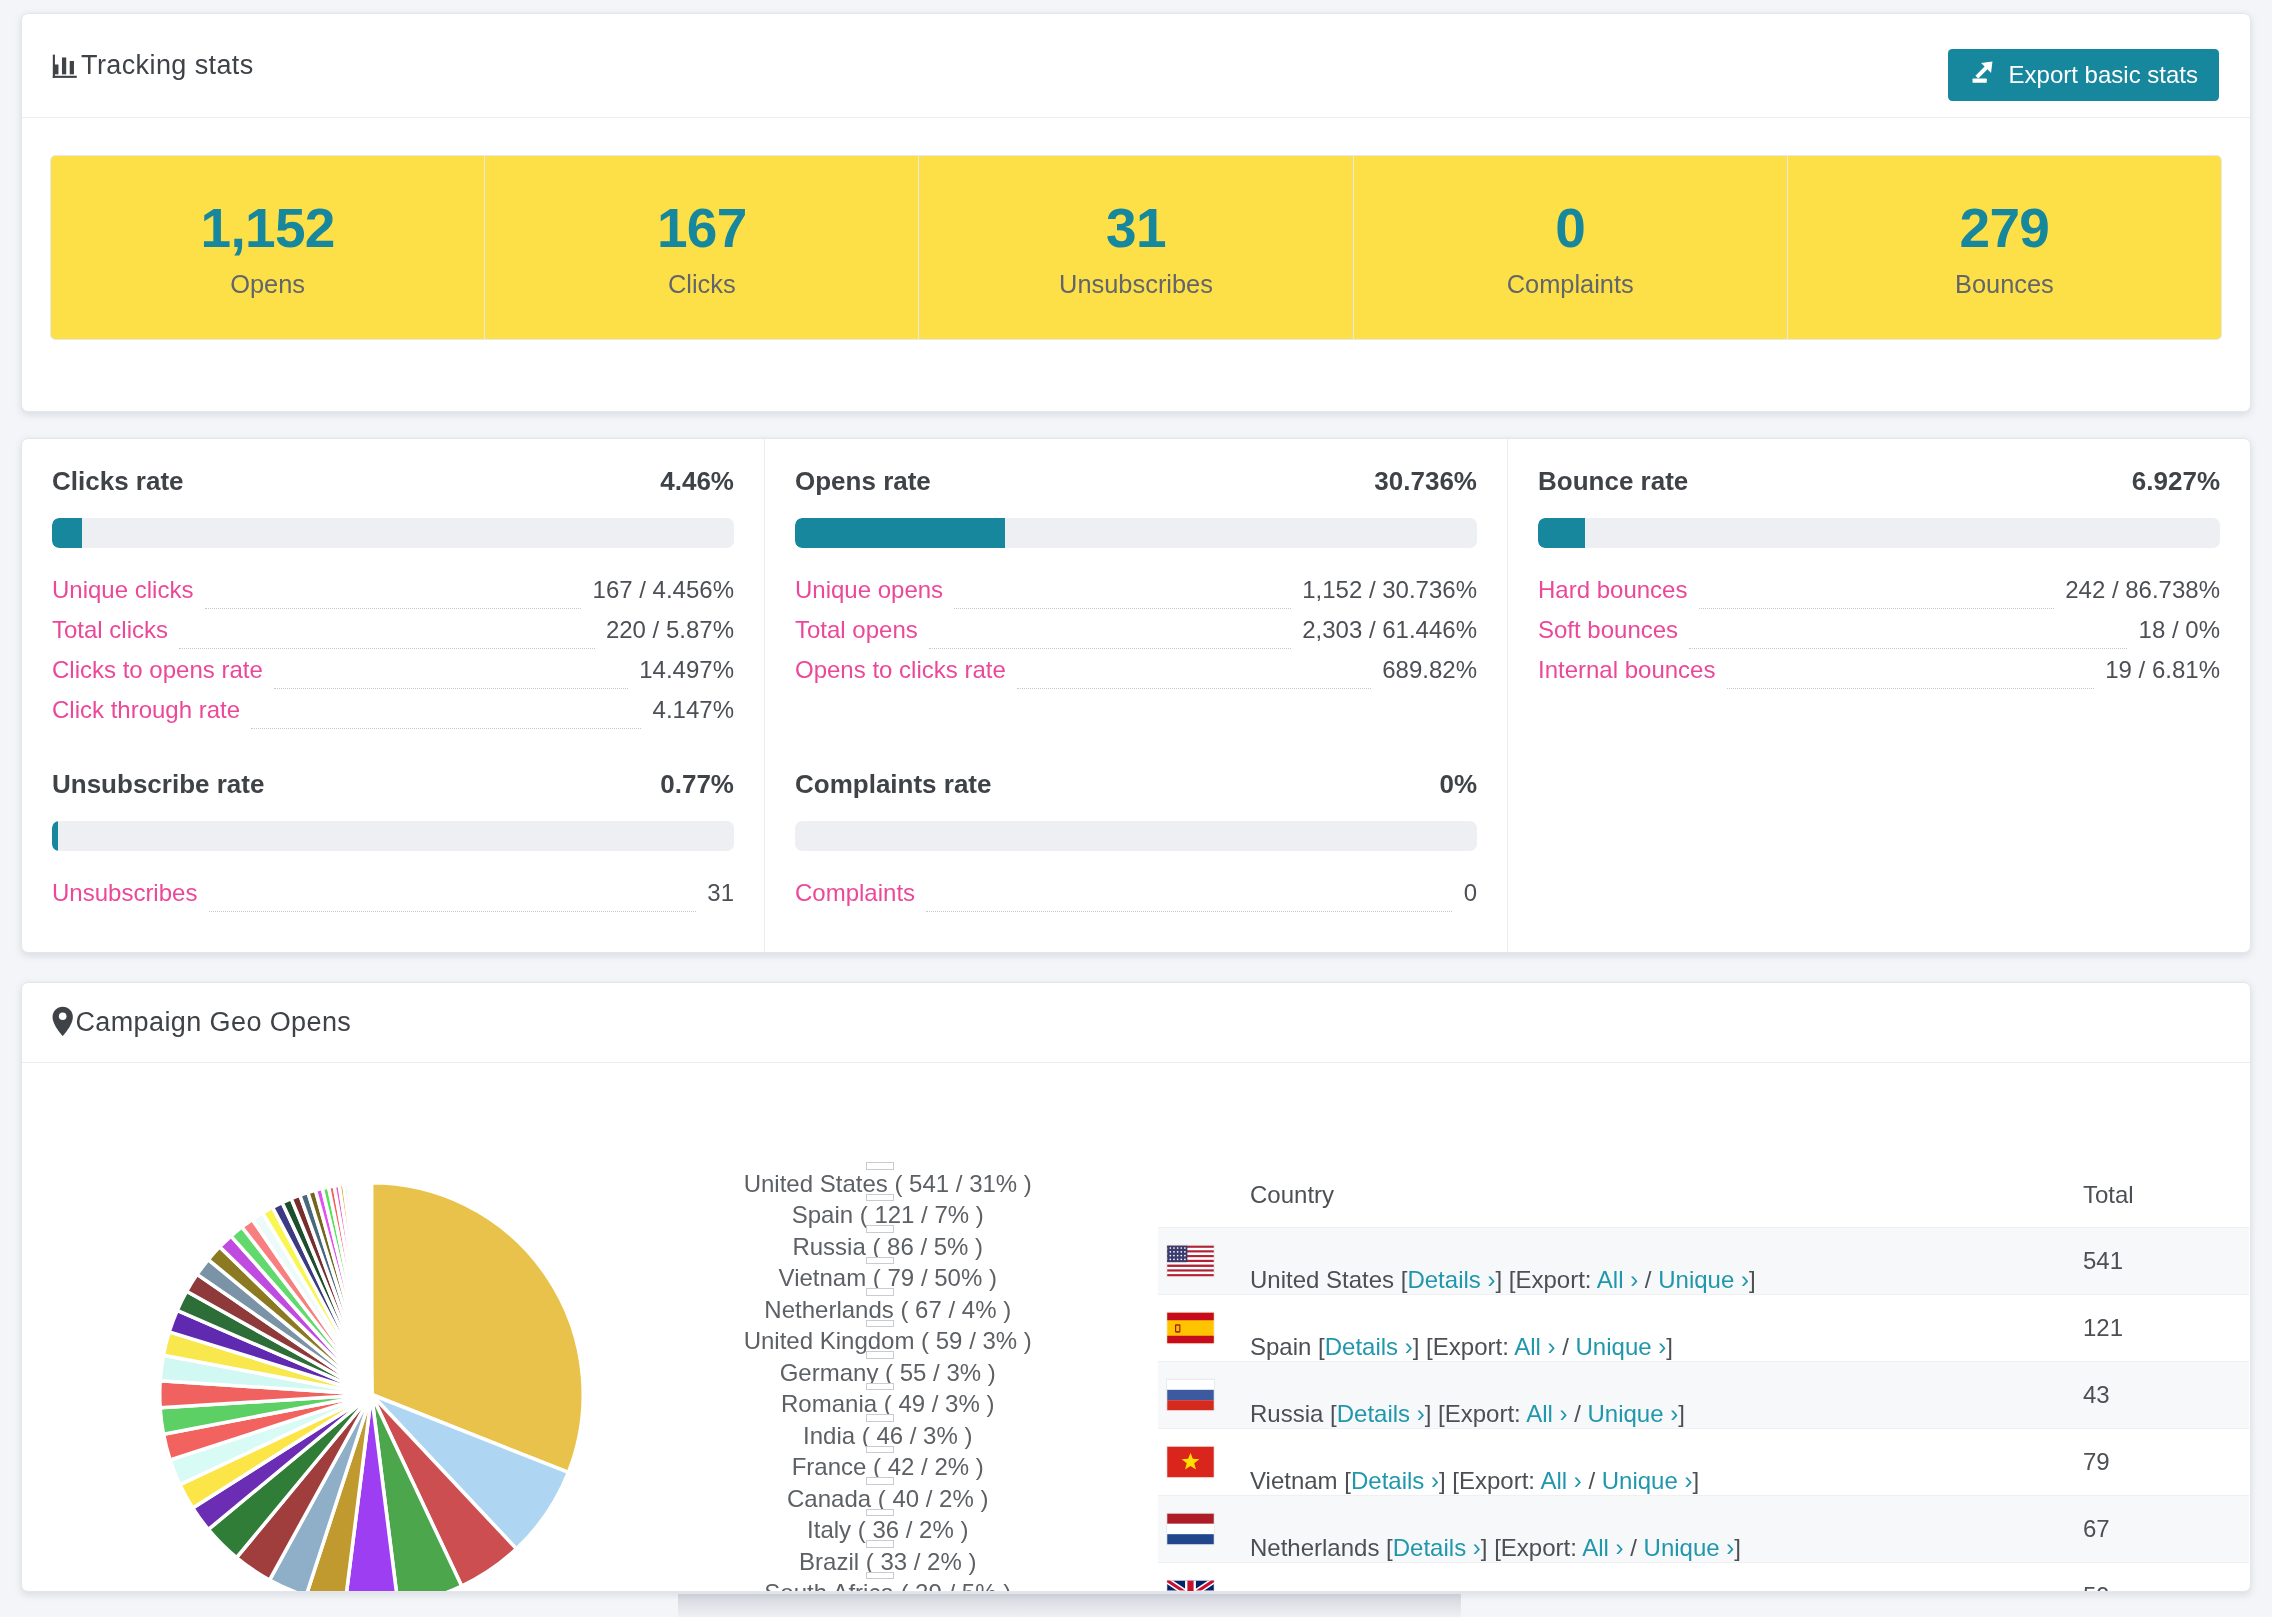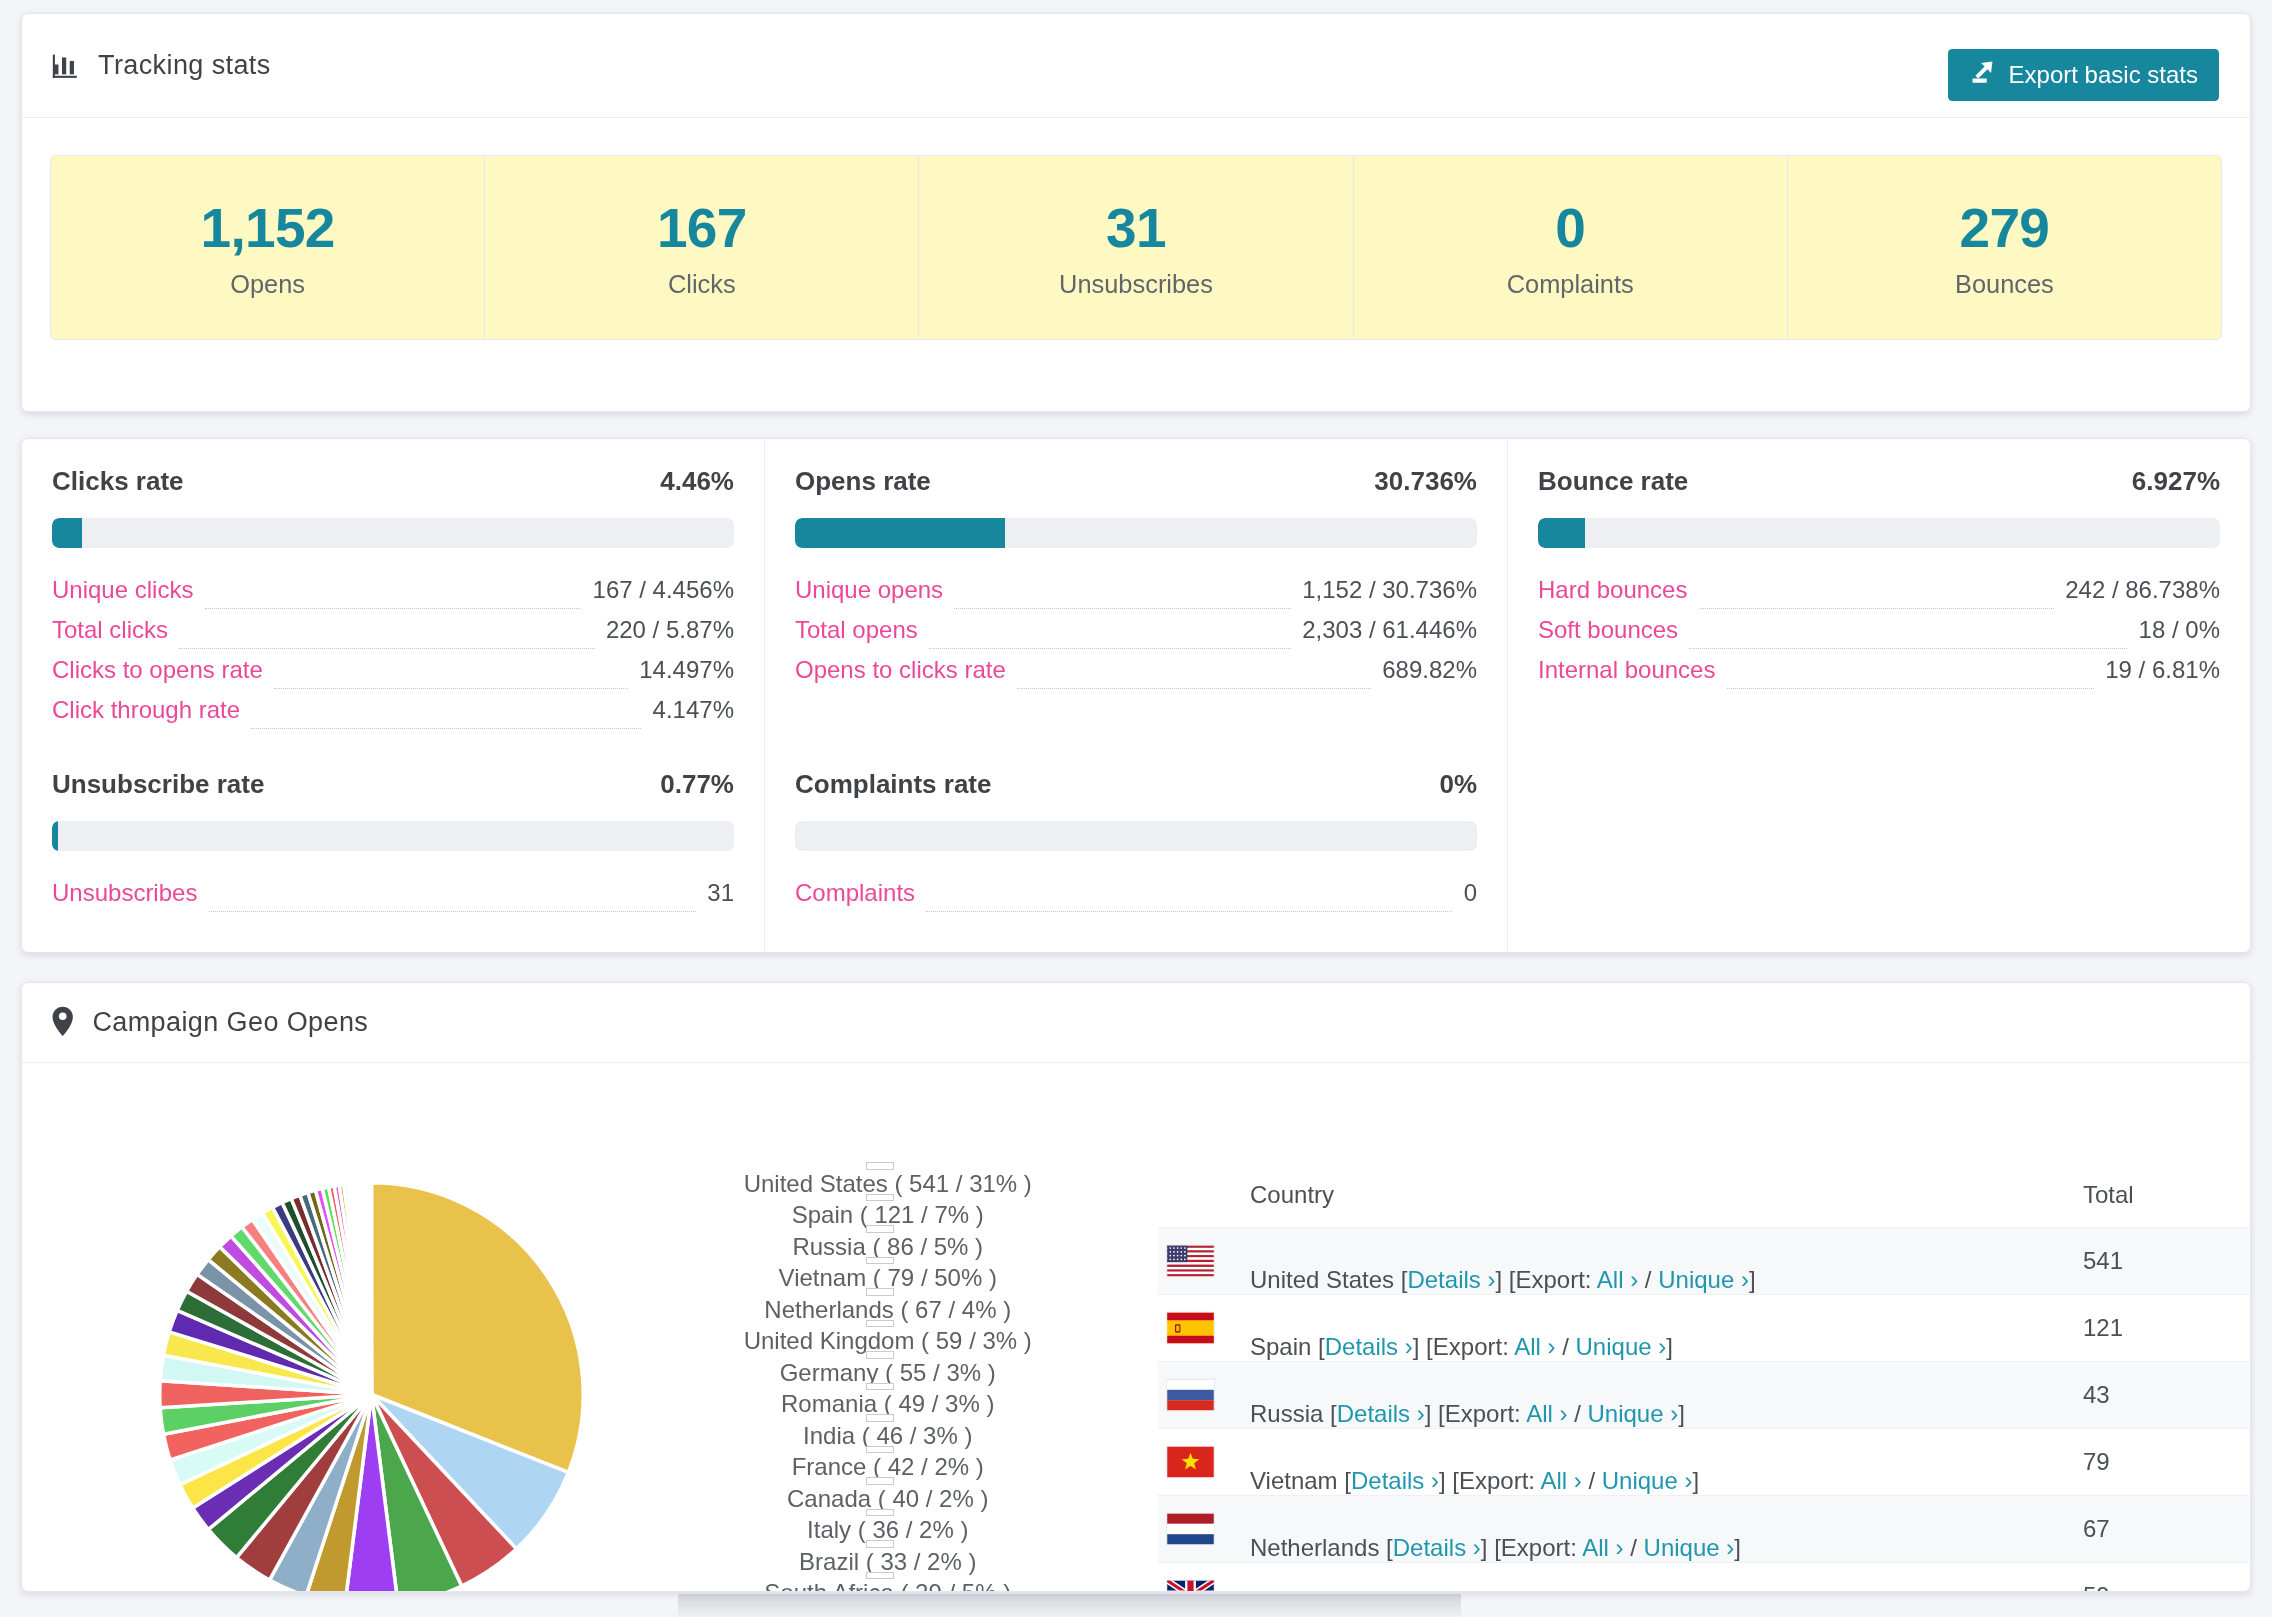--- a/index.html
+++ b/index.html
@@ -7,33 +7,33 @@
   body { font-family:"Liberation Sans", sans-serif; color:#4c5055; }
   .page { position:relative; width:2273px; height:1618px; background:#f4f5f8; overflow:hidden; }
 
   .card { position:absolute; left:21px; width:2230px; background:#ffffff;
           border:0.7px solid #e4e6ea; border-radius:7px;
           box-shadow:0 2.8px 7px rgba(100,110,135,.18); }
   #card-tracking { top:12.7px;  height:399px; }
   #card-rates    { top:438px; height:515px; }
   #card-geo      { top:982px; height:610px; overflow:hidden; }
 
-  .card-header { display:flex; align-items:center; gap:17px; padding:0 28px;
+  .card-header { display:flex; align-items:center; padding:0 28px;
                  border-bottom:0.7px solid #ededf0; position:relative; }
   #card-tracking .card-header { height:104px; }
   #card-geo .card-header { height:80px; }
   .card-title { font-size:27px; color:#3f4348; letter-spacing:0.4px; }
 
   .btn-export { position:absolute; right:31px; top:35px; height:52px; padding:0 21px;
                 background:#17879e; color:#fff; font-size:24px; border:none; border-radius:4.2px;
                 display:flex; align-items:center; gap:12.7px; cursor:pointer; }
 
   
   .stats-row { margin:37px 28px 0; height:185px; border:0.7px solid #e6e8eb; border-radius:5.6px;
-               display:flex; background:#fef9c3; }
+               display:flex; background:#fde047; }
   .stat-cell { flex:1; display:flex; flex-direction:column; align-items:center; justify-content:center; gap:10px; }
   .stat-cell + .stat-cell { border-left:0.7px solid #e6e8eb; }
   .stat-value { font-size:55px; font-weight:700; color:#17879e; letter-spacing:-0.7px; }
   .stat-label { font-size:25.4px; color:#62666b; }
 
   
   .rates-grid { display:flex; height:100%; }
   .rate-col { flex:1; display:flex; flex-direction:column; }
   .rate-col.bordered { border-right:0.7px solid #ededf0; }
   .rate-cell { padding:27px 30px 0 30px; }

